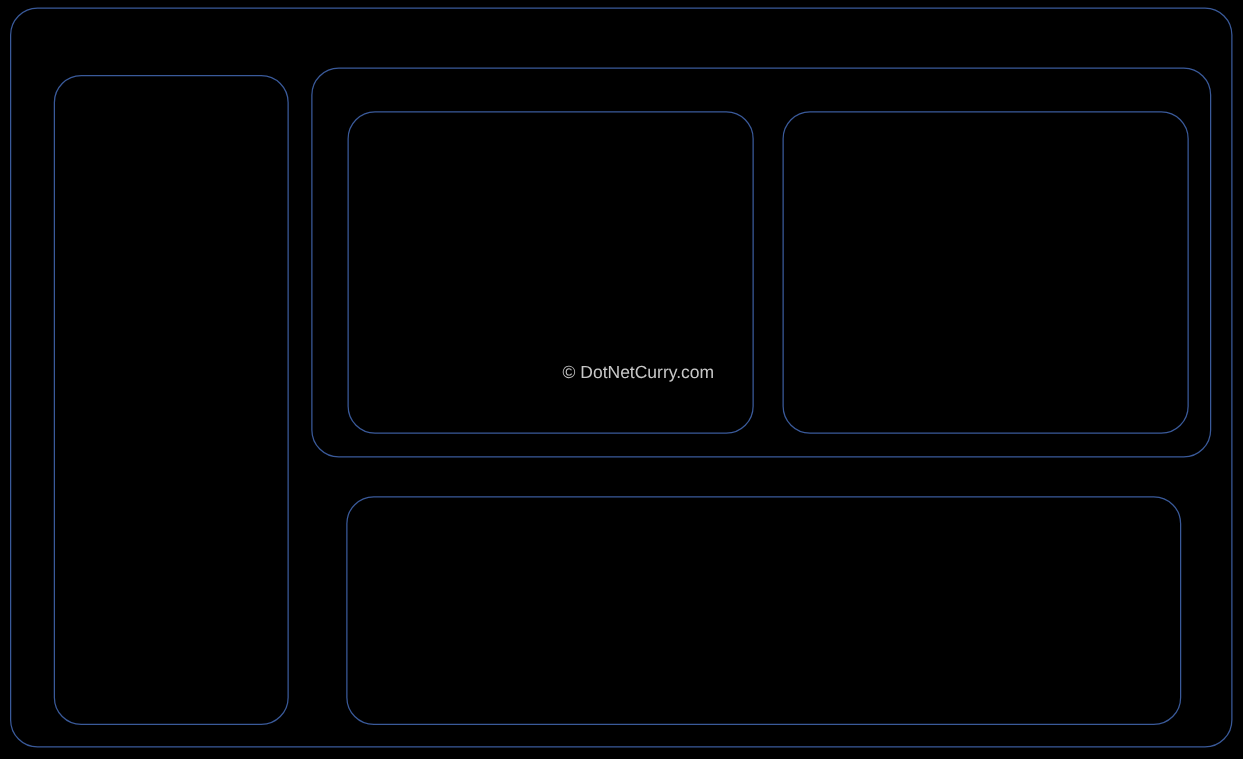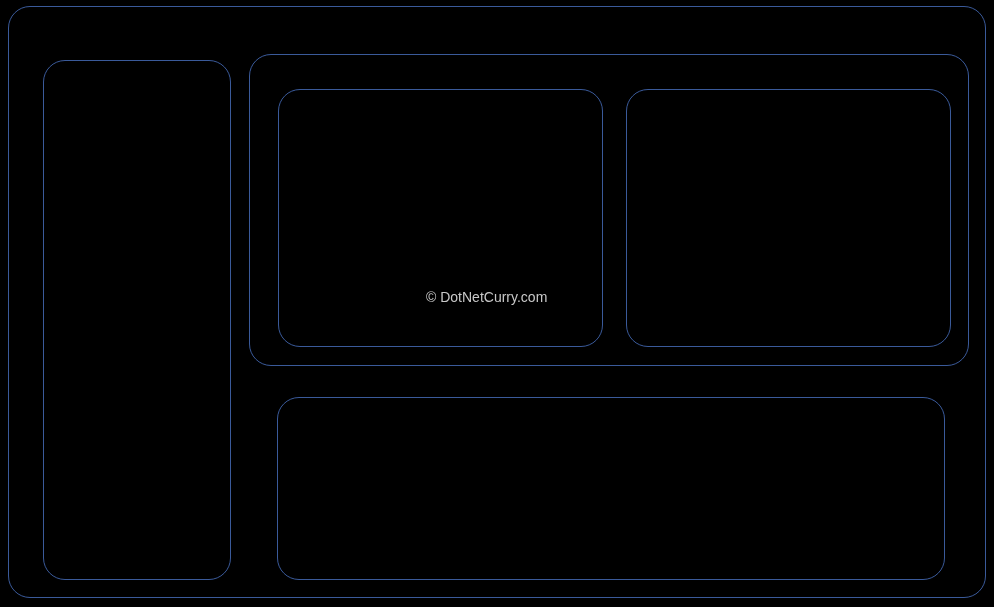--- a/index.html
+++ b/index.html
@@ -65,21 +65,21 @@
       top: 390px;
       left: 268px;
       width: 668px;
       height: 183px;
       border: 1px solid #3a5a9a;
       border-radius: 22px;
     }
     .watermark {
       position: absolute;
       top: 289px;
-      left: 426px;
+      left: 450px;
       color: #c8c8c8;
       font-size: 14px;
       white-space: nowrap;
     }
   </style>
 </head>
 <body>
 
 <div class="outer-container">
   <div class="sidebar-panel"></div>

